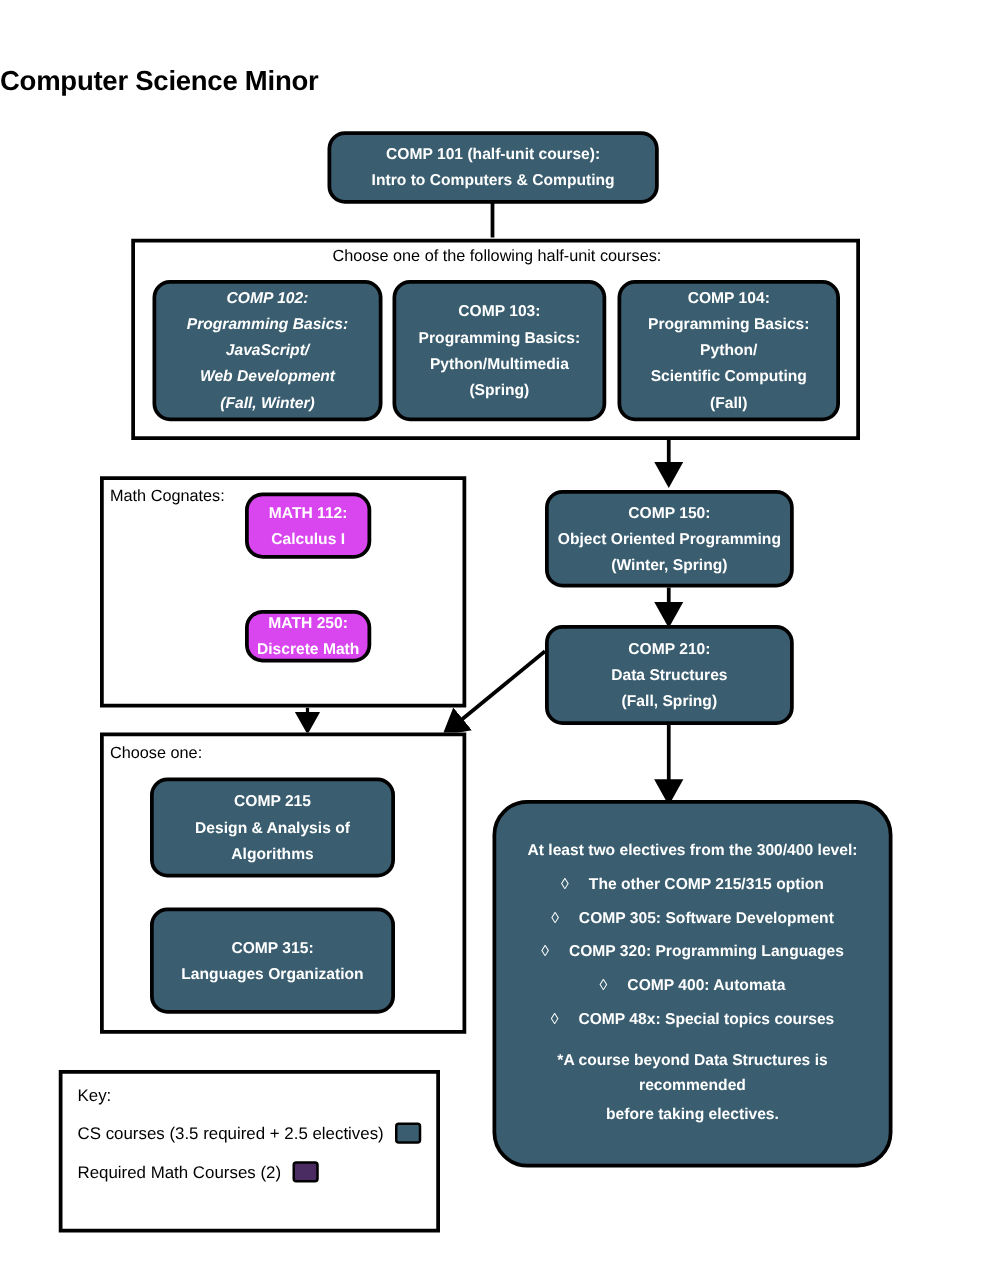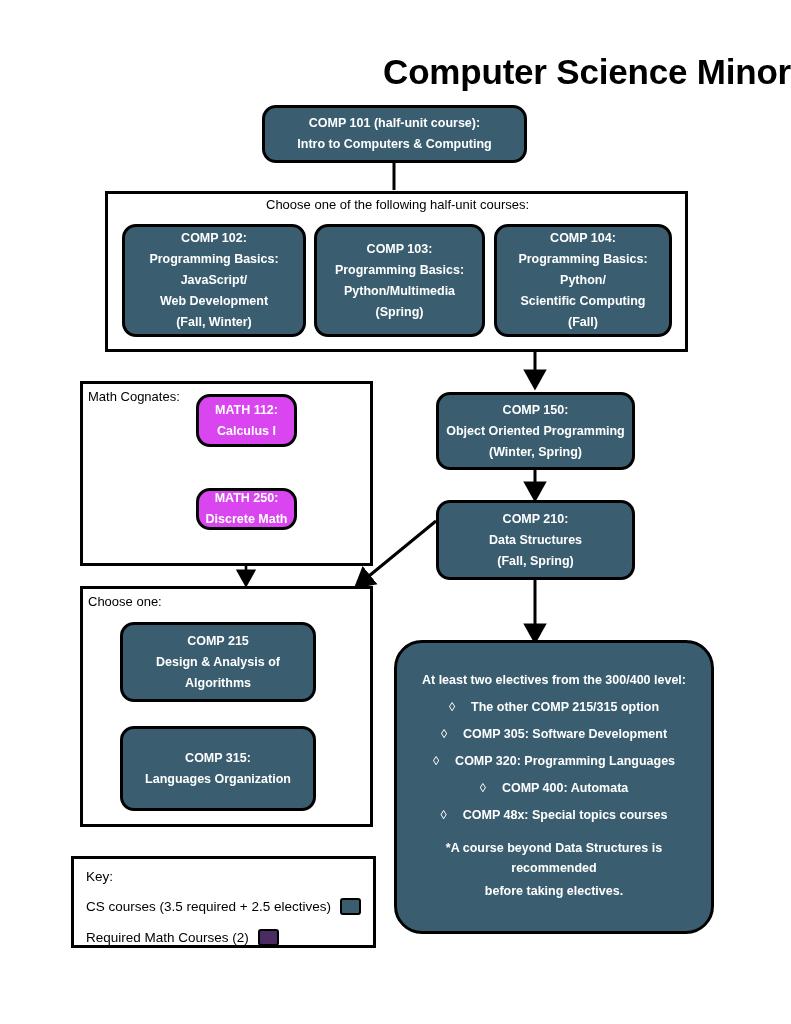--- a/index.html
+++ b/index.html
@@ -18,22 +18,22 @@
     background: #ffffff;
     overflow: hidden;
   }
 
   
   #title {
     position: absolute;
     left: 0;
     top: 52px;
     width: 791px;
-    text-align: right;
-    font-size: 35px;
+    text-align: left;
+    font-size: 22px;
     font-weight: bold;
     letter-spacing: -0.2px;
     color: #000000;
   }
 
   
   .node {
     position: absolute;
     box-sizing: border-box;
     border: 3px solid #000000;
@@ -161,21 +161,21 @@
   </svg>
 
   <div class="node cs" style="left:262px; top:105px; width:265px; height:58px;">
     <span class="ln">COMP 101 (half-unit course):</span>
     <span class="ln">Intro to Computers &amp; Computing</span>
   </div>
 
   <div class="group" style="left:105px; top:191px; width:583px; height:161px;"></div>
   <div class="group-label" style="left:266px; top:197px;">Choose one of the following half-unit courses:</div>
 
-  <div class="node cs" style="left:122px; top:224px; width:184px; height:113px;">
+  <div class="node cs" style="left:122px; top:224px; width:184px; height:113px;font-style:italic;">
     <span class="ln">COMP 102:</span>
     <span class="ln">Programming Basics:</span>
     <span class="ln">JavaScript/</span>
     <span class="ln">Web Development</span>
     <span class="ln">(Fall, Winter)</span>
   </div>
 
   <div class="node cs" style="left:314px; top:224px; width:171px; height:113px;">
     <span class="ln">COMP 103:</span>
     <span class="ln">Programming Basics:</span>
@@ -246,21 +246,21 @@
       <span class="dia">◊</span><span>COMP 400: Automata</span>
     </span>
     <span class="bullet">
       <span class="dia">◊</span><span>COMP 48x: Special topics courses</span>
     </span>
 
     <span class="note">*A course beyond Data Structures is recommended</span>
     <span class="note">before taking electives.</span>
   </div>
 
-  <div id="key" style="left:47px; top:856px; width:305px; height:92px;margin-left:24px;">
+  <div id="key" style="left:47px; top:856px; width:305px; height:130px;">
     <div class="krow">
       <span>Key:</span>
     </div>
     <div class="krow">
       <span>CS courses (3.5 required + 2.5 electives)</span>
       <span class="swatch cs"></span>
     </div>
     <div class="krow">
       <span>Required Math Courses (2)</span>
       <span class="swatch math"></span>

